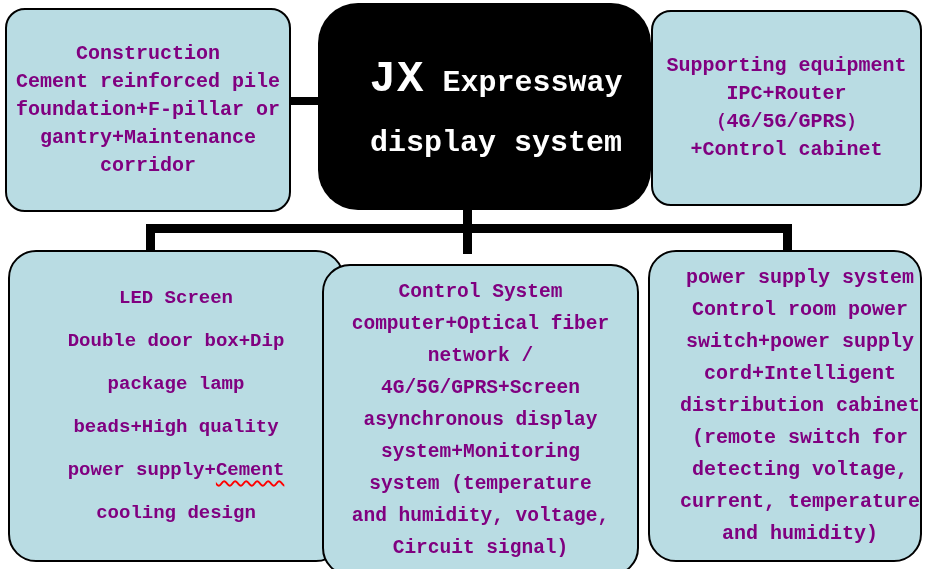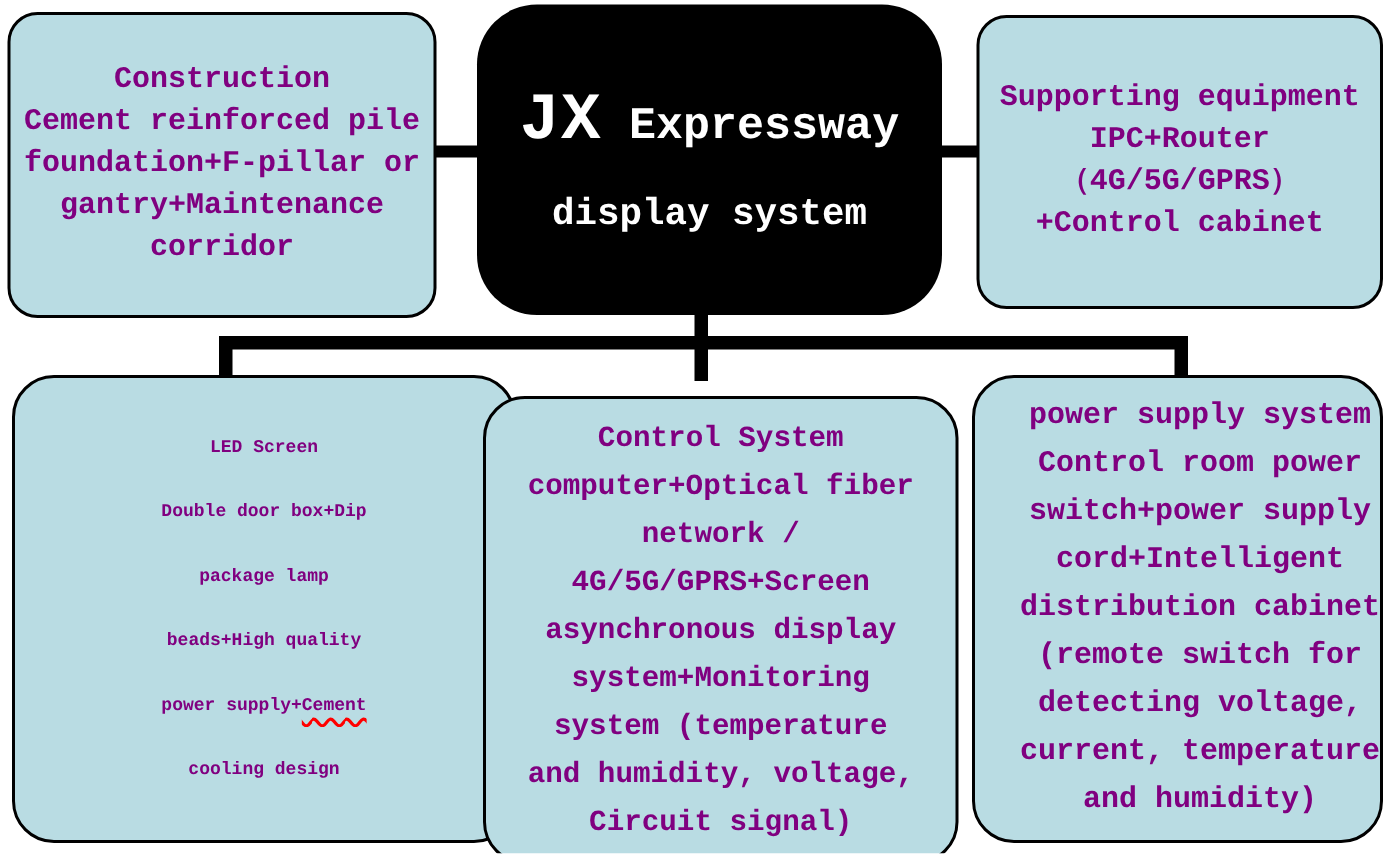--- a/index.html
+++ b/index.html
@@ -40,28 +40,29 @@
     background: #000000;
     border-radius: 40px;
     display: flex;
     flex-direction: column;
     align-items: center;
     justify-content: center;
     color: #ffffff;
     font-weight: bold;
     text-align: center;
     gap: 22px;
+    padding-left: 23px;
   }
   .center-line1 { font-size: 30px; }
   .center-line1 .jx { font-size: 44px; letter-spacing: 1px; }
-  .center-line2 { font-size: 25px; }
+  .center-line2 { font-size: 30px; }
   .node-botleft {
     left: 8px; top: 250px; width: 336px; height: 312px;
     border-radius: 28px;
-    font-size: 12px; line-height: 43px;
+    font-size: 19px; line-height: 43px;
   }
   .node-botmid {
     left: 322px; top: 264px; width: 317px; height: 312px;
     border-radius: 28px;
     font-size: 19.5px; line-height: 32px;
   }
   .node-botright {
     left: 648px; top: 250px; width: 274px; height: 312px;
     border-radius: 28px;
     font-size: 20px; line-height: 32px; justify-content: flex-end;

